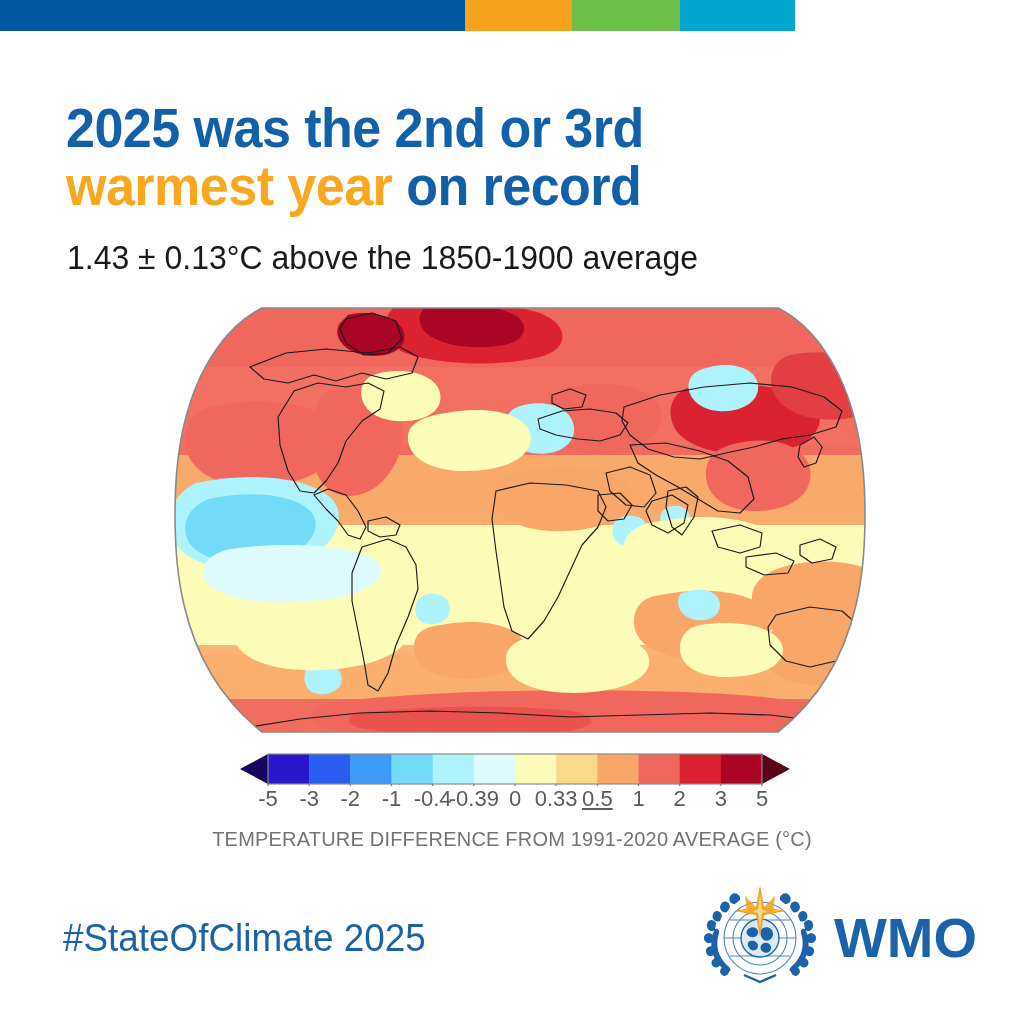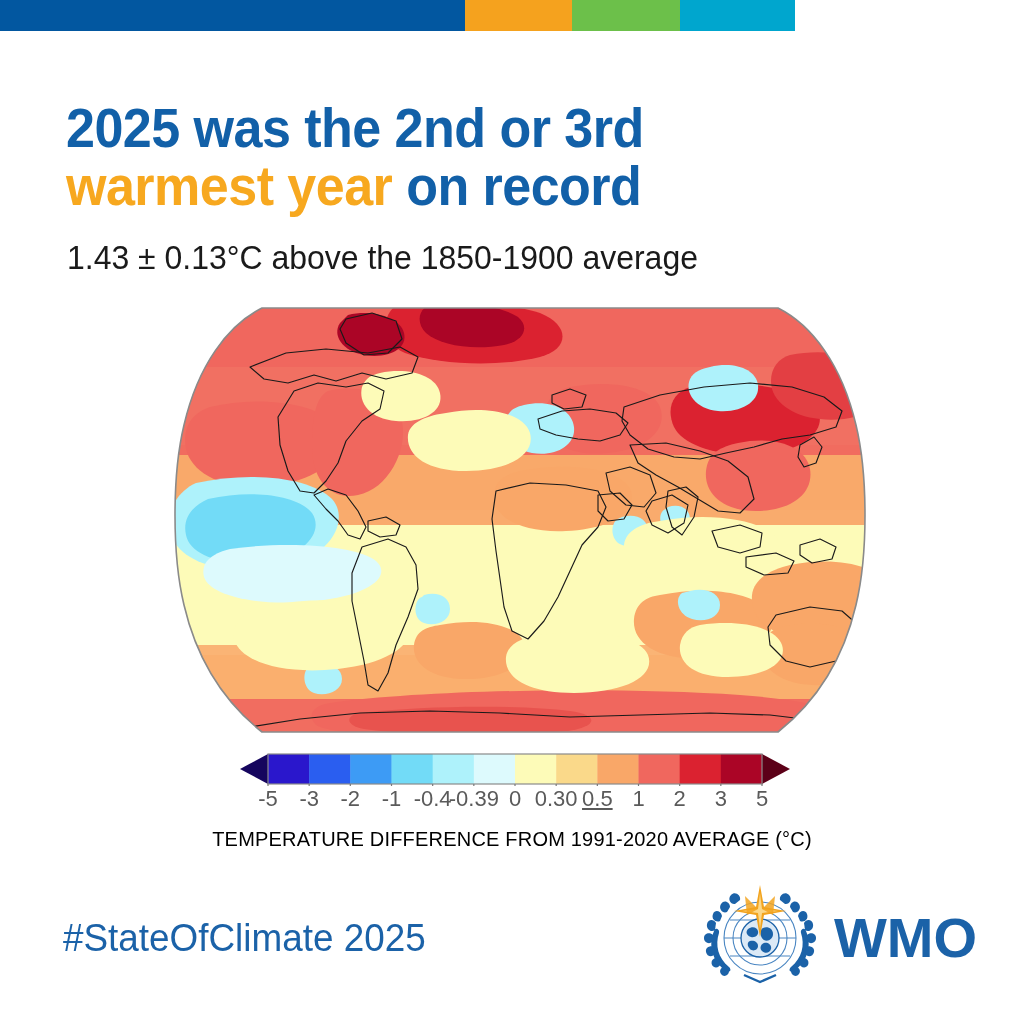--- a/index.html
+++ b/index.html
@@ -50,21 +50,21 @@
   #cbar-labels{position:absolute;left:238px;top:786px;width:554px;height:28px;}
   .cb-lab{
     position:absolute;top:0;
     font-size:22px;color:#5a5a5a;
     transform:translateX(-50%);
     font-family:"Liberation Sans Narrow","Liberation Sans",sans-serif;
     white-space:nowrap;
   }
   #cbar-caption{
     position:absolute;left:0;top:828px;width:1024px;text-align:center;
-    font-size:20px;color:#000000;letter-spacing:0.2px;
+    font-size:20px;color:#737373;letter-spacing:0.2px;
     font-family:"Liberation Sans Narrow","Liberation Sans",sans-serif;
   }
 
   
   #hashtag{
     position:absolute;left:63px;top:917px;
     font-size:38px;color:#1b62a8;font-weight:400;white-space:nowrap;
     font-family:"Liberation Sans Narrow","Liberation Sans",sans-serif;
     transform:scaleX(0.97);transform-origin:left center;
   }
@@ -270,21 +270,21 @@
     </svg>
   </div>
   <div id="cbar-labels">
       <div class="cb-lab" style="left: 30px;">-5</div>
       <div class="cb-lab" style="left: 71.17px;">-3</div>
       <div class="cb-lab" style="left: 112.33px;">-2</div>
       <div class="cb-lab" style="left: 153.5px;">-1</div>
       <div class="cb-lab" style="left: 194.67px;">-0.4</div>
       <div class="cb-lab" style="left: 235.83px;">-0.39</div>
       <div class="cb-lab" style="left: 277px;">0</div>
-      <div class="cb-lab" style="left: 318.17px;">0.30</div>
+      <div class="cb-lab" style="left: 318.17px;">0.33</div>
       <div class="cb-lab" style="left: 359.33px; text-decoration: underline;">0.5</div>
       <div class="cb-lab" style="left: 400.5px;">1</div>
       <div class="cb-lab" style="left: 441.67px;">2</div>
       <div class="cb-lab" style="left: 482.83px;">3</div>
       <div class="cb-lab" style="left: 524px;">5</div>
     </div>
   <div id="cbar-caption">TEMPERATURE DIFFERENCE FROM 1991-2020 AVERAGE (°C)</div>
 
   <div id="hashtag">#StateOfClimate 2025</div>
 

